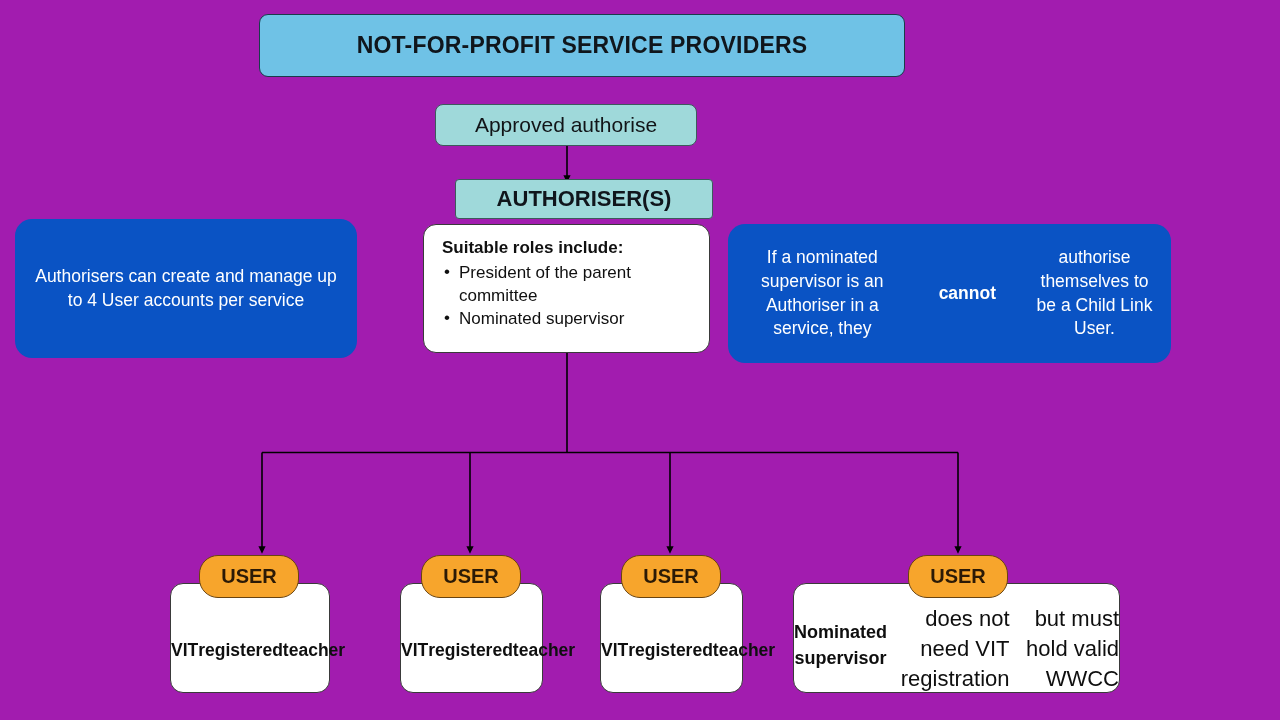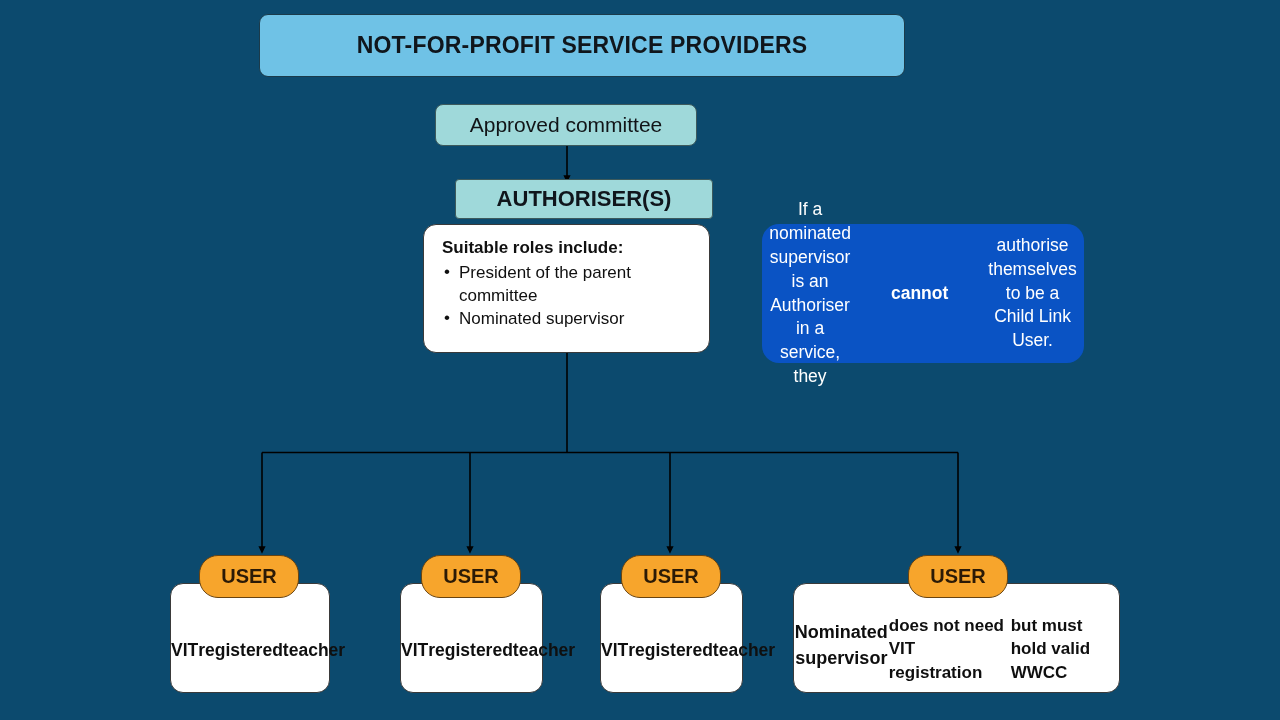--- a/index.html
+++ b/index.html
@@ -9,21 +9,21 @@
     background: #ffffff;
   }
   body {
     font-family: "Liberation Sans", sans-serif;
     -webkit-font-smoothing: antialiased;
   }
   #canvas {
     position: relative;
     width: 1280px;
     height: 720px;
-    background: #0c4a6e;
+    background: #a21caf;
     overflow: hidden;
   }
 
   
   .node {
     position: absolute;
     box-sizing: border-box;
     display: flex;
     align-items: center;
     justify-content: center;
@@ -122,23 +122,23 @@
     padding: 6px 18px;
     border: none;
   }
   .callout-left {
     left: 15px;
     top: 219px;
     width: 342px;
     height: 139px;
   }
   .callout-right {
-    left: 762px;
+    left: 728px;
     top: 224px;
-    width: 322px;
+    width: 443px;
     height: 139px;
     gap: 40px;
   }
   .callout b { font-weight: bold; }
 
   
   #wires {
     position: absolute;
     left: 0;
     top: 0;
@@ -179,25 +179,25 @@
     height: 43px;
   }
   .card-line {
     font-size: 17.5px;
     font-weight: bold;
     color: #0f0f0f;
     line-height: 1.48;
     text-align: center;
   }
   .card-sub {
-    font-size: 17px;
-    font-weight: bold;
+    font-size: 22px;
+    font-weight: normal;
     color: #0f0f0f;
     line-height: 1.36;
-    text-align: left;
+    text-align: right;
   }
   .card-title-strong {
     font-size: 18px;
     font-weight: bold;
     color: #0f0f0f;
     line-height: 1.4;
     margin-bottom: 7px;
     text-align: center;
   }
 </style>
@@ -220,32 +220,33 @@
     <line x1="262" y1="452.5" x2="958" y2="452.5" stroke="#000000" stroke-width="1.6"></line>
 
     <line x1="262" y1="452.5" x2="262" y2="550" stroke="#000000" stroke-width="1.6" marker-end="url(#arrowhead)"></line>
     <line x1="470" y1="452.5" x2="470" y2="550" stroke="#000000" stroke-width="1.6" marker-end="url(#arrowhead)"></line>
     <line x1="670" y1="452.5" x2="670" y2="550" stroke="#000000" stroke-width="1.6" marker-end="url(#arrowhead)"></line>
     <line x1="958" y1="452.5" x2="958" y2="550" stroke="#000000" stroke-width="1.6" marker-end="url(#arrowhead)"></line>
   </svg>
 
   <div class="node title-banner">NOT-FOR-PROFIT SERVICE PROVIDERS</div>
 
-  <div class="node approved-provider">Approved committee</div>
+  <div class="node approved-provider">Approved authorise</div>
 
   <div class="node authoriser-body">
     <div class="roles-heading">Suitable roles include:</div>
     <ul class="roles-list">
       <li>President of the parent committee</li>
       <li>Nominated supervisor</li>
     </ul>
   </div>
 
   <div class="node authoriser-head">AUTHORISER(S)</div>
 
+  <div class="node callout callout-left">Authorisers can create and manage up to 4 User accounts per service</div>
 
   <div class="node callout callout-right">
     <span>If a nominated supervisor is an Authoriser in a service, they </span>
       <b>cannot</b>
       <span> authorise themselves to be a Child Link User.</span>
   </div>
 
   <div class="user-card" style="left:170px; top:583px; width:160px; height:110px;">
     <div class="card-line">VIT</div>
     <div class="card-line">registered</div>

